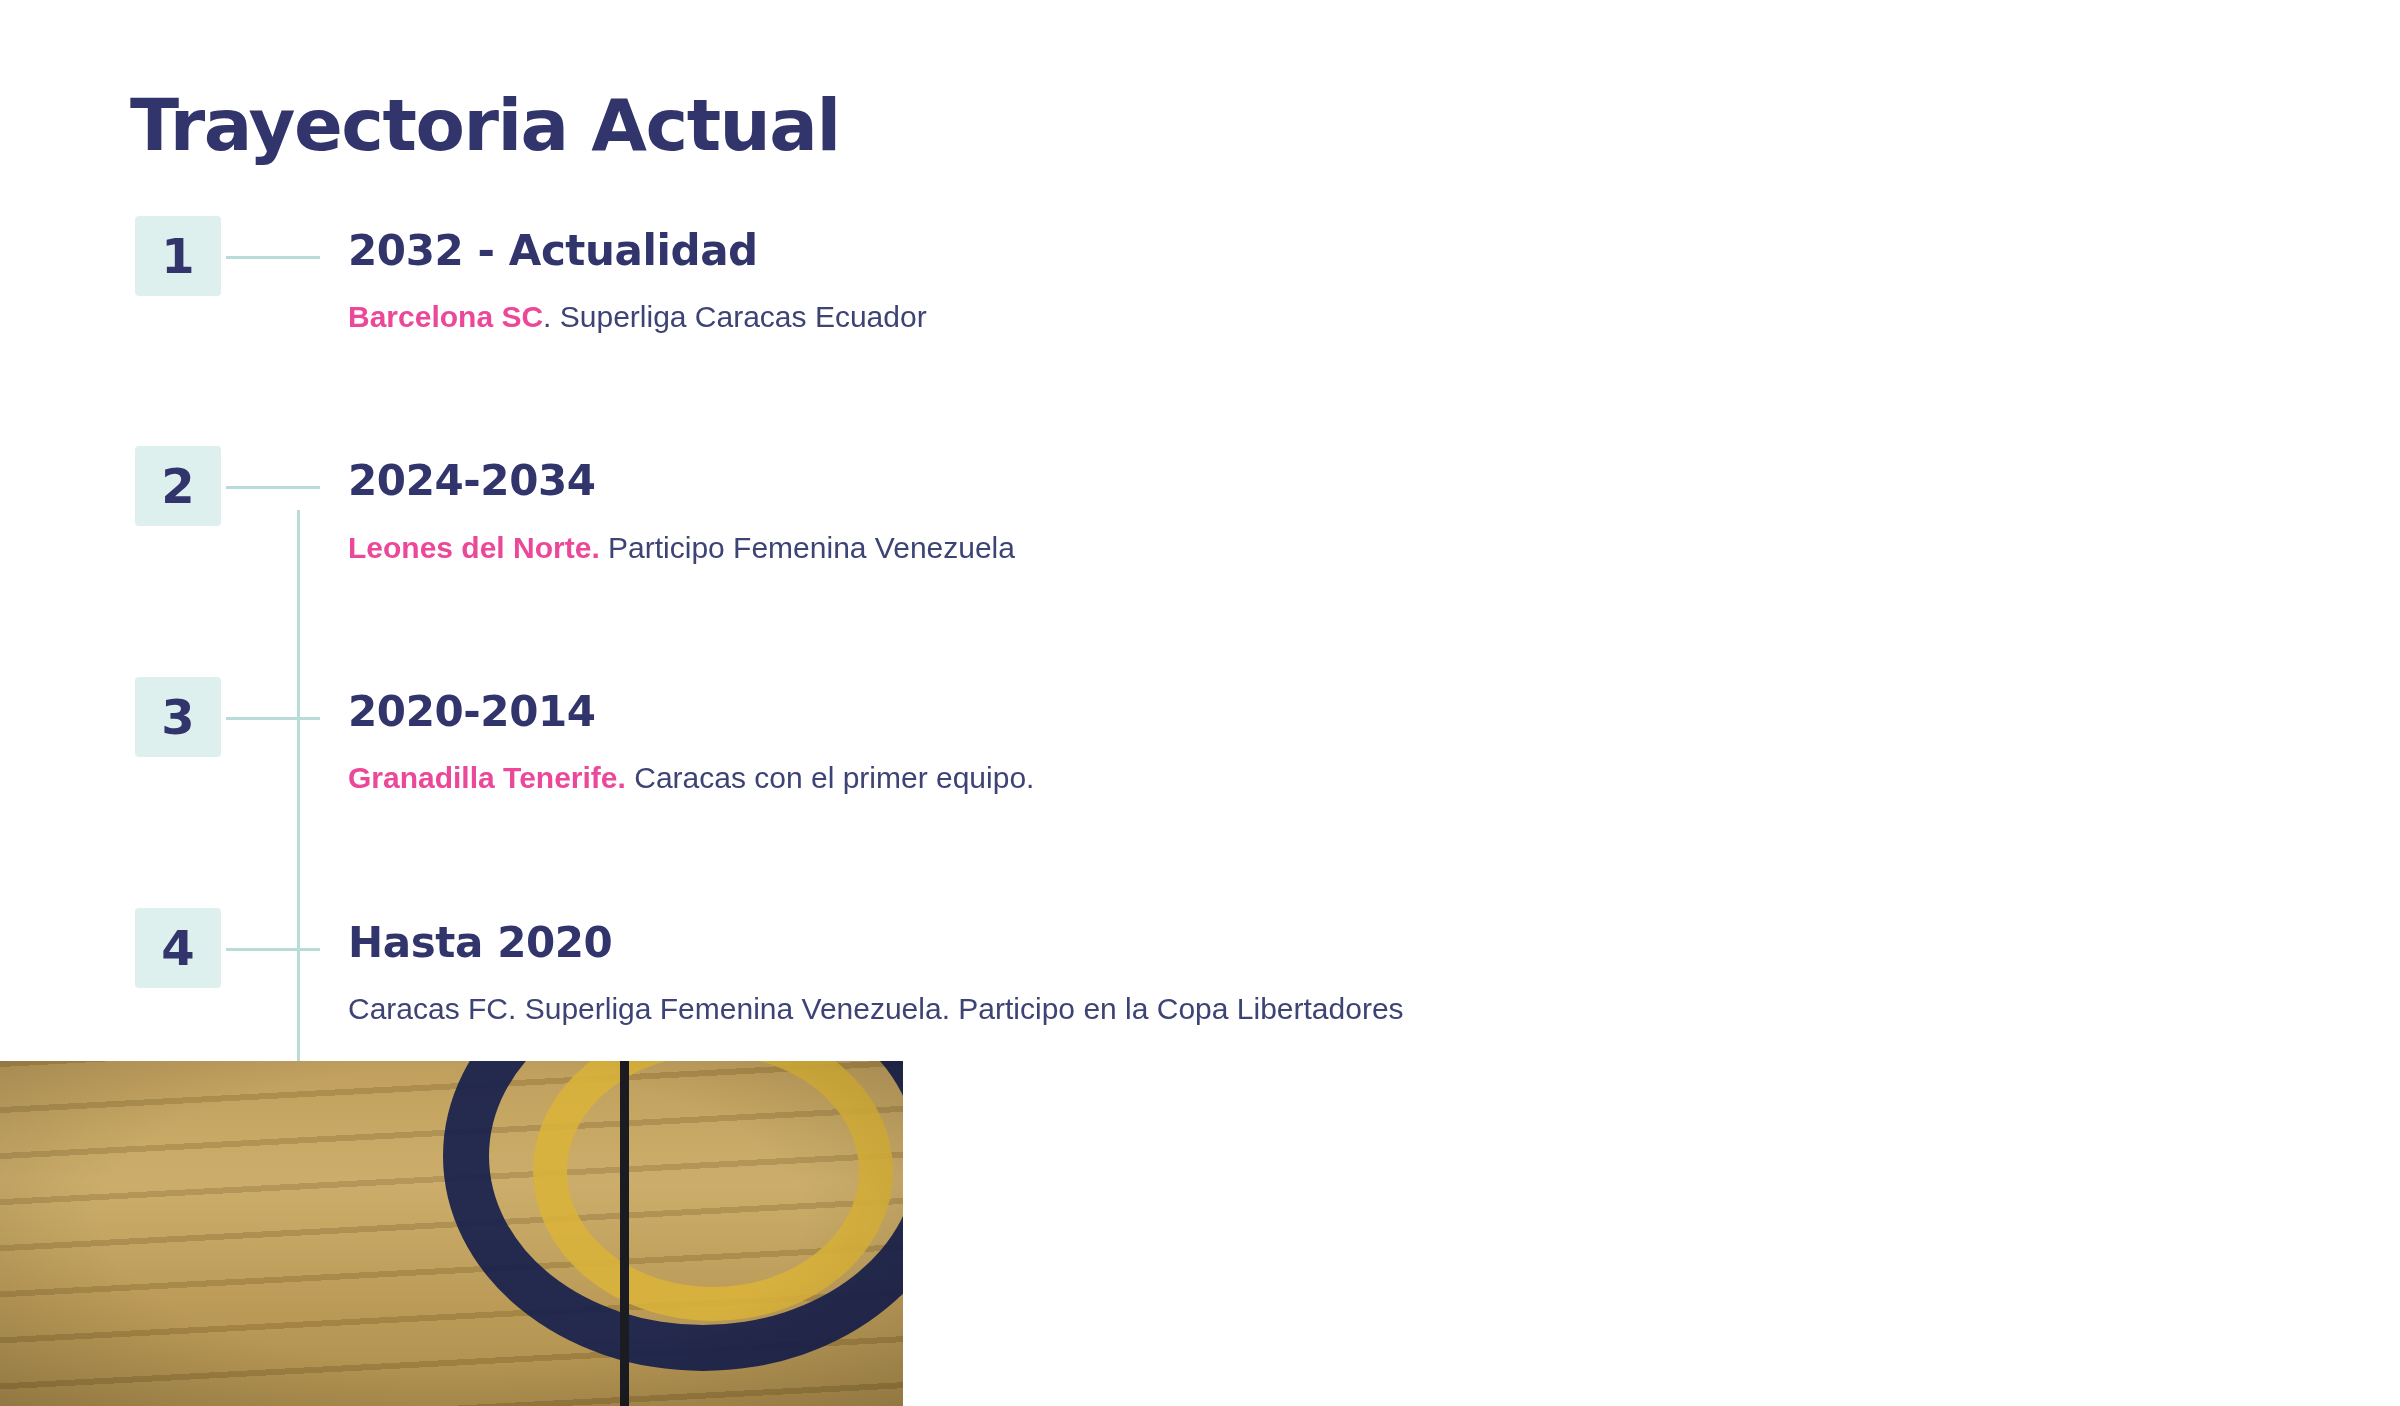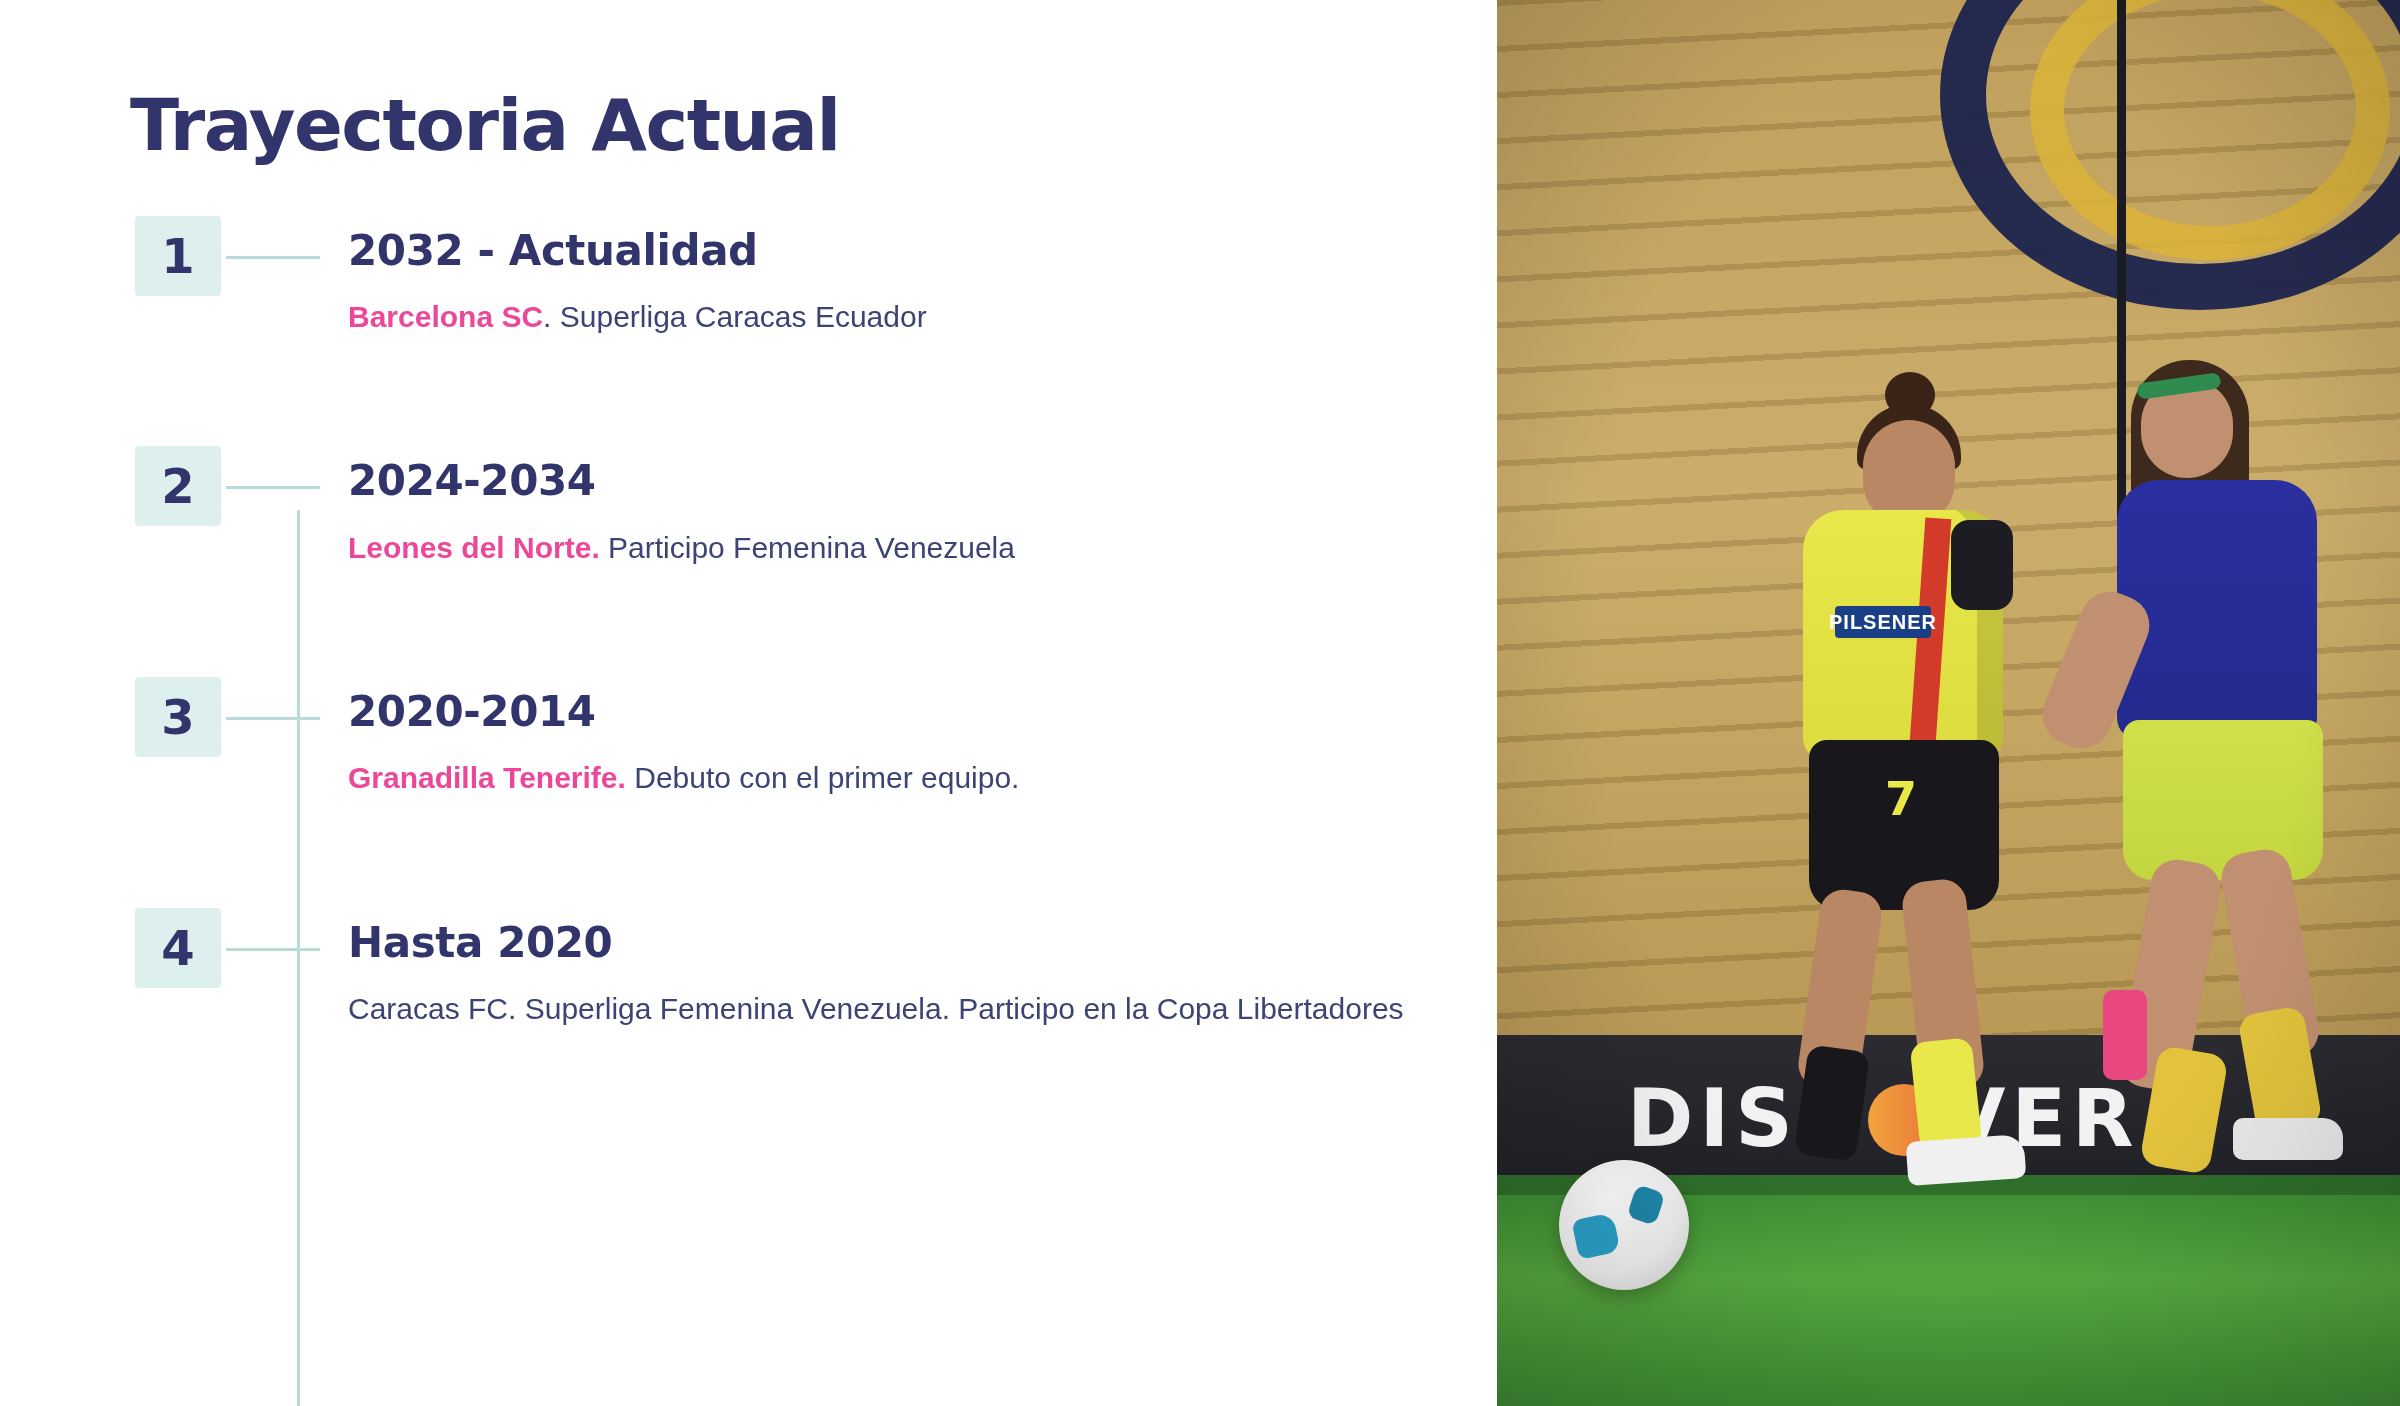--- a/index.html
+++ b/index.html
@@ -13,20 +13,21 @@
     overflow: hidden;
     font-family: "Liberation Sans", sans-serif;
     color: #32356b;
   }
   .slide {
     position: relative;
     width: 2400px;
     height: 1406px;
     background: #ffffff;
     display: flex;
+    flex-direction: column;
   }
   
   .left-pane {
     position: relative;
     width: 1497px;
     height: 100%;
     box-sizing: border-box;
     padding: 88px 0 0 130px;
   }
   .page-title {
@@ -491,21 +492,21 @@
         </div>
       </div>
 
       <div class="tl-item">
         <div class="badge-wrap">
           <div class="badge">3</div>
         </div>
         <div class="connector"></div>
         <div class="tl-text">
           <h2 class="tl-heading">2020-2014</h2>
-          <p class="tl-desc"><b>Granadilla Tenerife.</b><span> Debuto con el primer equipo.</span></p>
+          <p class="tl-desc"><b>Granadilla Tenerife.</b><span> Caracas con el primer equipo.</span></p>
         </div>
       </div>
 
       <div class="tl-item">
         <div class="badge-wrap">
           <div class="badge">4</div>
         </div>
         <div class="connector"></div>
         <div class="tl-text">
           <h2 class="tl-heading">Hasta 2020</h2>

